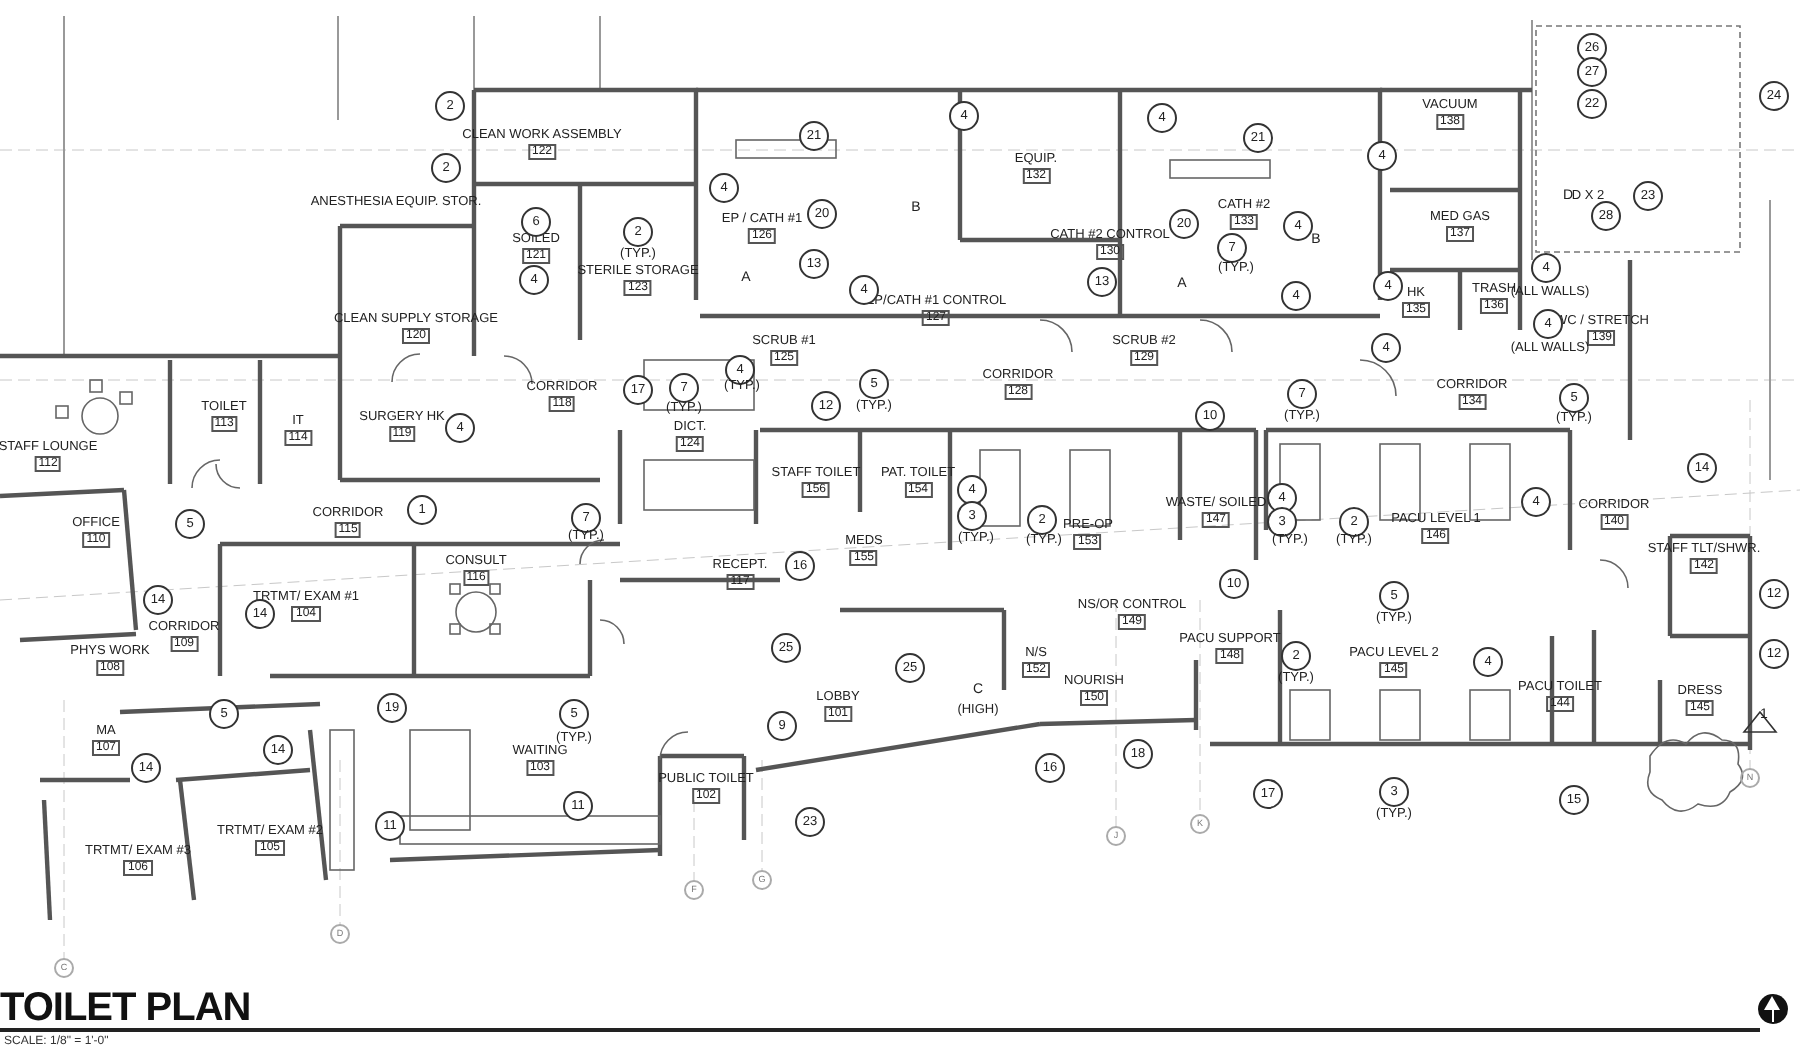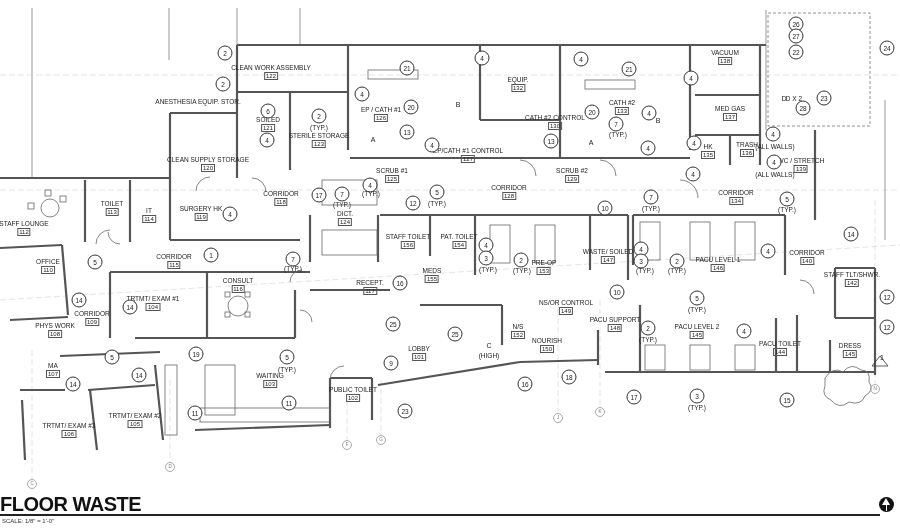--- a/index.html
+++ b/index.html
@@ -310,17 +310,17 @@
     <div class="tag-hex" style="left: 784px; top: 98px;">D</div>
     <div class="grid-label" style="left: 32px; top: 484px;">C</div>
     <div class="grid-label" style="left: 170px; top: 467px;">D</div>
     <div class="grid-label" style="left: 347px; top: 445px;">F</div>
     <div class="grid-label" style="left: 381px; top: 440px;">G</div>
     <div class="grid-label" style="left: 558px; top: 418px;">J</div>
     <div class="grid-label" style="left: 600px; top: 412px;">K</div>
     <div class="grid-label" style="left: 875px; top: 389px;">N</div>
   </div>
 
-<div id="title">FLOOR WASTE</div>
+<div id="title">TOILET PLAN</div>
 <div id="title-rule"></div>
 <div id="scale">SCALE: 1/8" = 1'-0"</div>
 <div id="north"></div>
 <div id="rev">1</div>
 
 </body></html>

